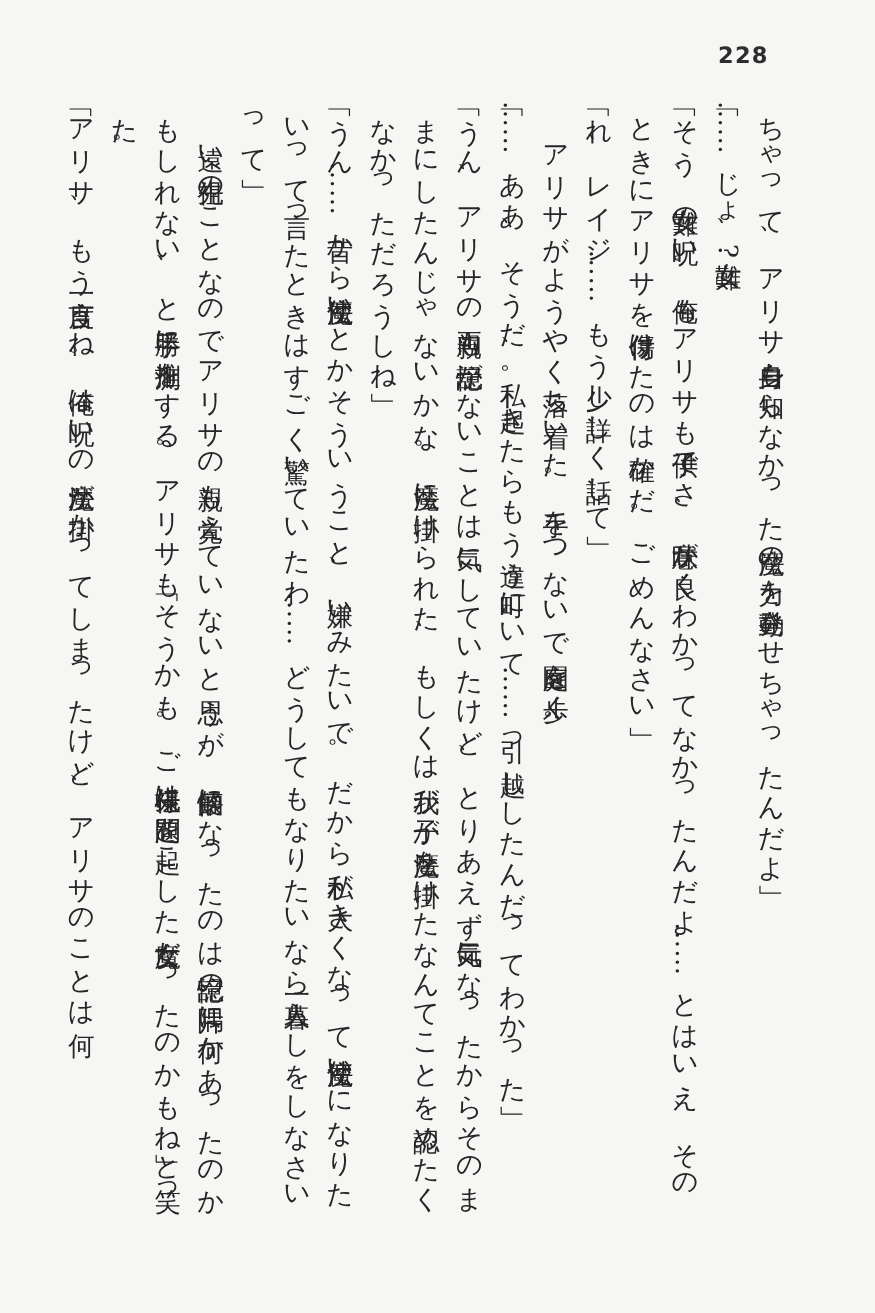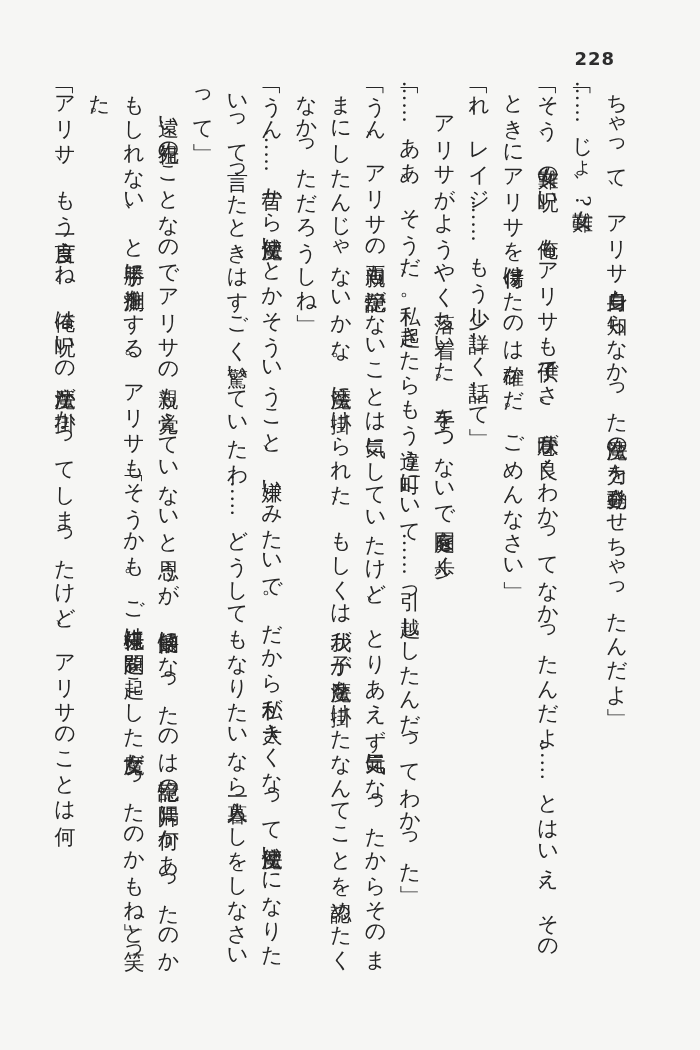--- a/index.html
+++ b/index.html
@@ -14,21 +14,21 @@
   }
   .page {
     position: relative;
     width: 700px;
     height: 1050px;
     background: #f6f6f4;
     overflow: hidden;
   }
   .page-number {
     position: absolute;
-    top: 48px;
+    top: 34px;
     right: 85px;
     font-family: "DejaVu Sans", "Liberation Sans", sans-serif;
     font-size: 18px;
     font-weight: 700;
     letter-spacing: 1px;
     color: #2d2d2d;
   }
   .text-block {
     position: absolute;
     top: 80px;

